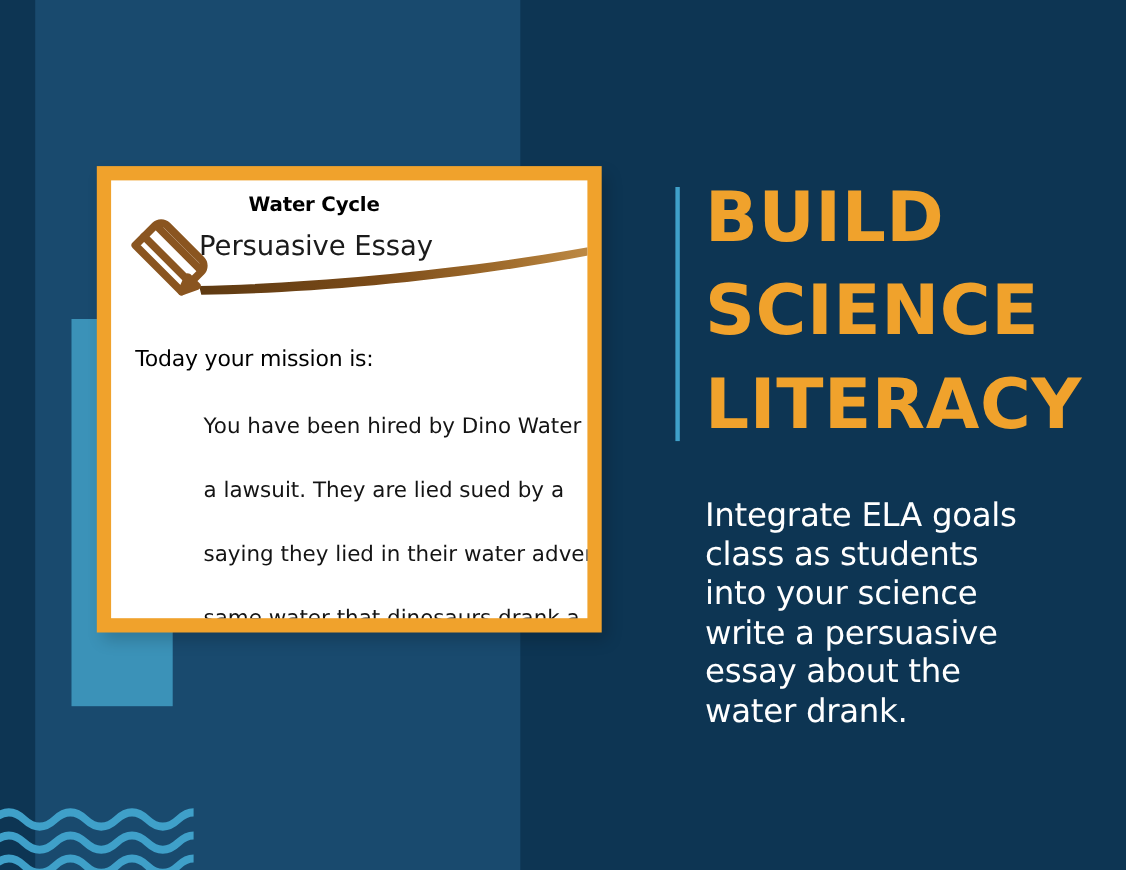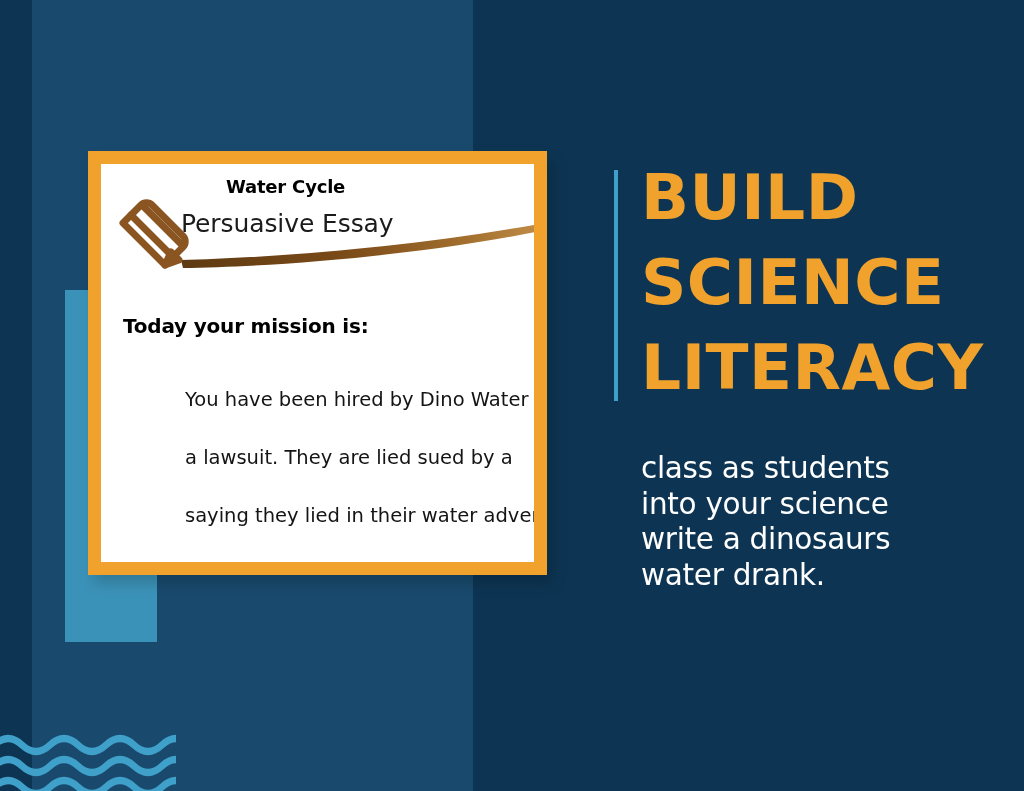--- a/index.html
+++ b/index.html
@@ -109,23 +109,23 @@
   .pencil-art svg { display: block; }
 
   .doc-body {
     position: absolute;
     left: 22px;
     top: 150px;
     width: 440px;
   }
   .mission-head {
     font-size: 20px;
-    font-weight: bold;
+    font-weight: normal;
     color: #000;
-    margin: 0 0 18px 0;
+    margin: 0 0 6px 0;
     letter-spacing: -0.2px;
     white-space: nowrap;
   }
   .mission-para {
     font-size: 19.5px;
     line-height: 29px;
     color: #141414;
     margin: 0;
     white-space: pre;
   }
@@ -234,19 +234,21 @@
 
   <div class="accent-rule"></div>
 
   <div class="headline">
     <span class="hl-line">BUILD</span>
     <span class="hl-line">SCIENCE</span>
     <span class="hl-line">LITERACY</span>
   </div>
 
   <div class="subcopy">
+    <span class="sc-line">Integrate ELA goals</span>
     <span class="sc-line">class as students</span>
     <span class="sc-line">into your science</span>
-    <span class="sc-line">write a dinosaurs</span>
+    <span class="sc-line">write a persuasive</span>
+    <span class="sc-line">essay about the</span>
     <span class="sc-line">water drank.</span>
   </div>
 
 </div>
 
 </body></html>

